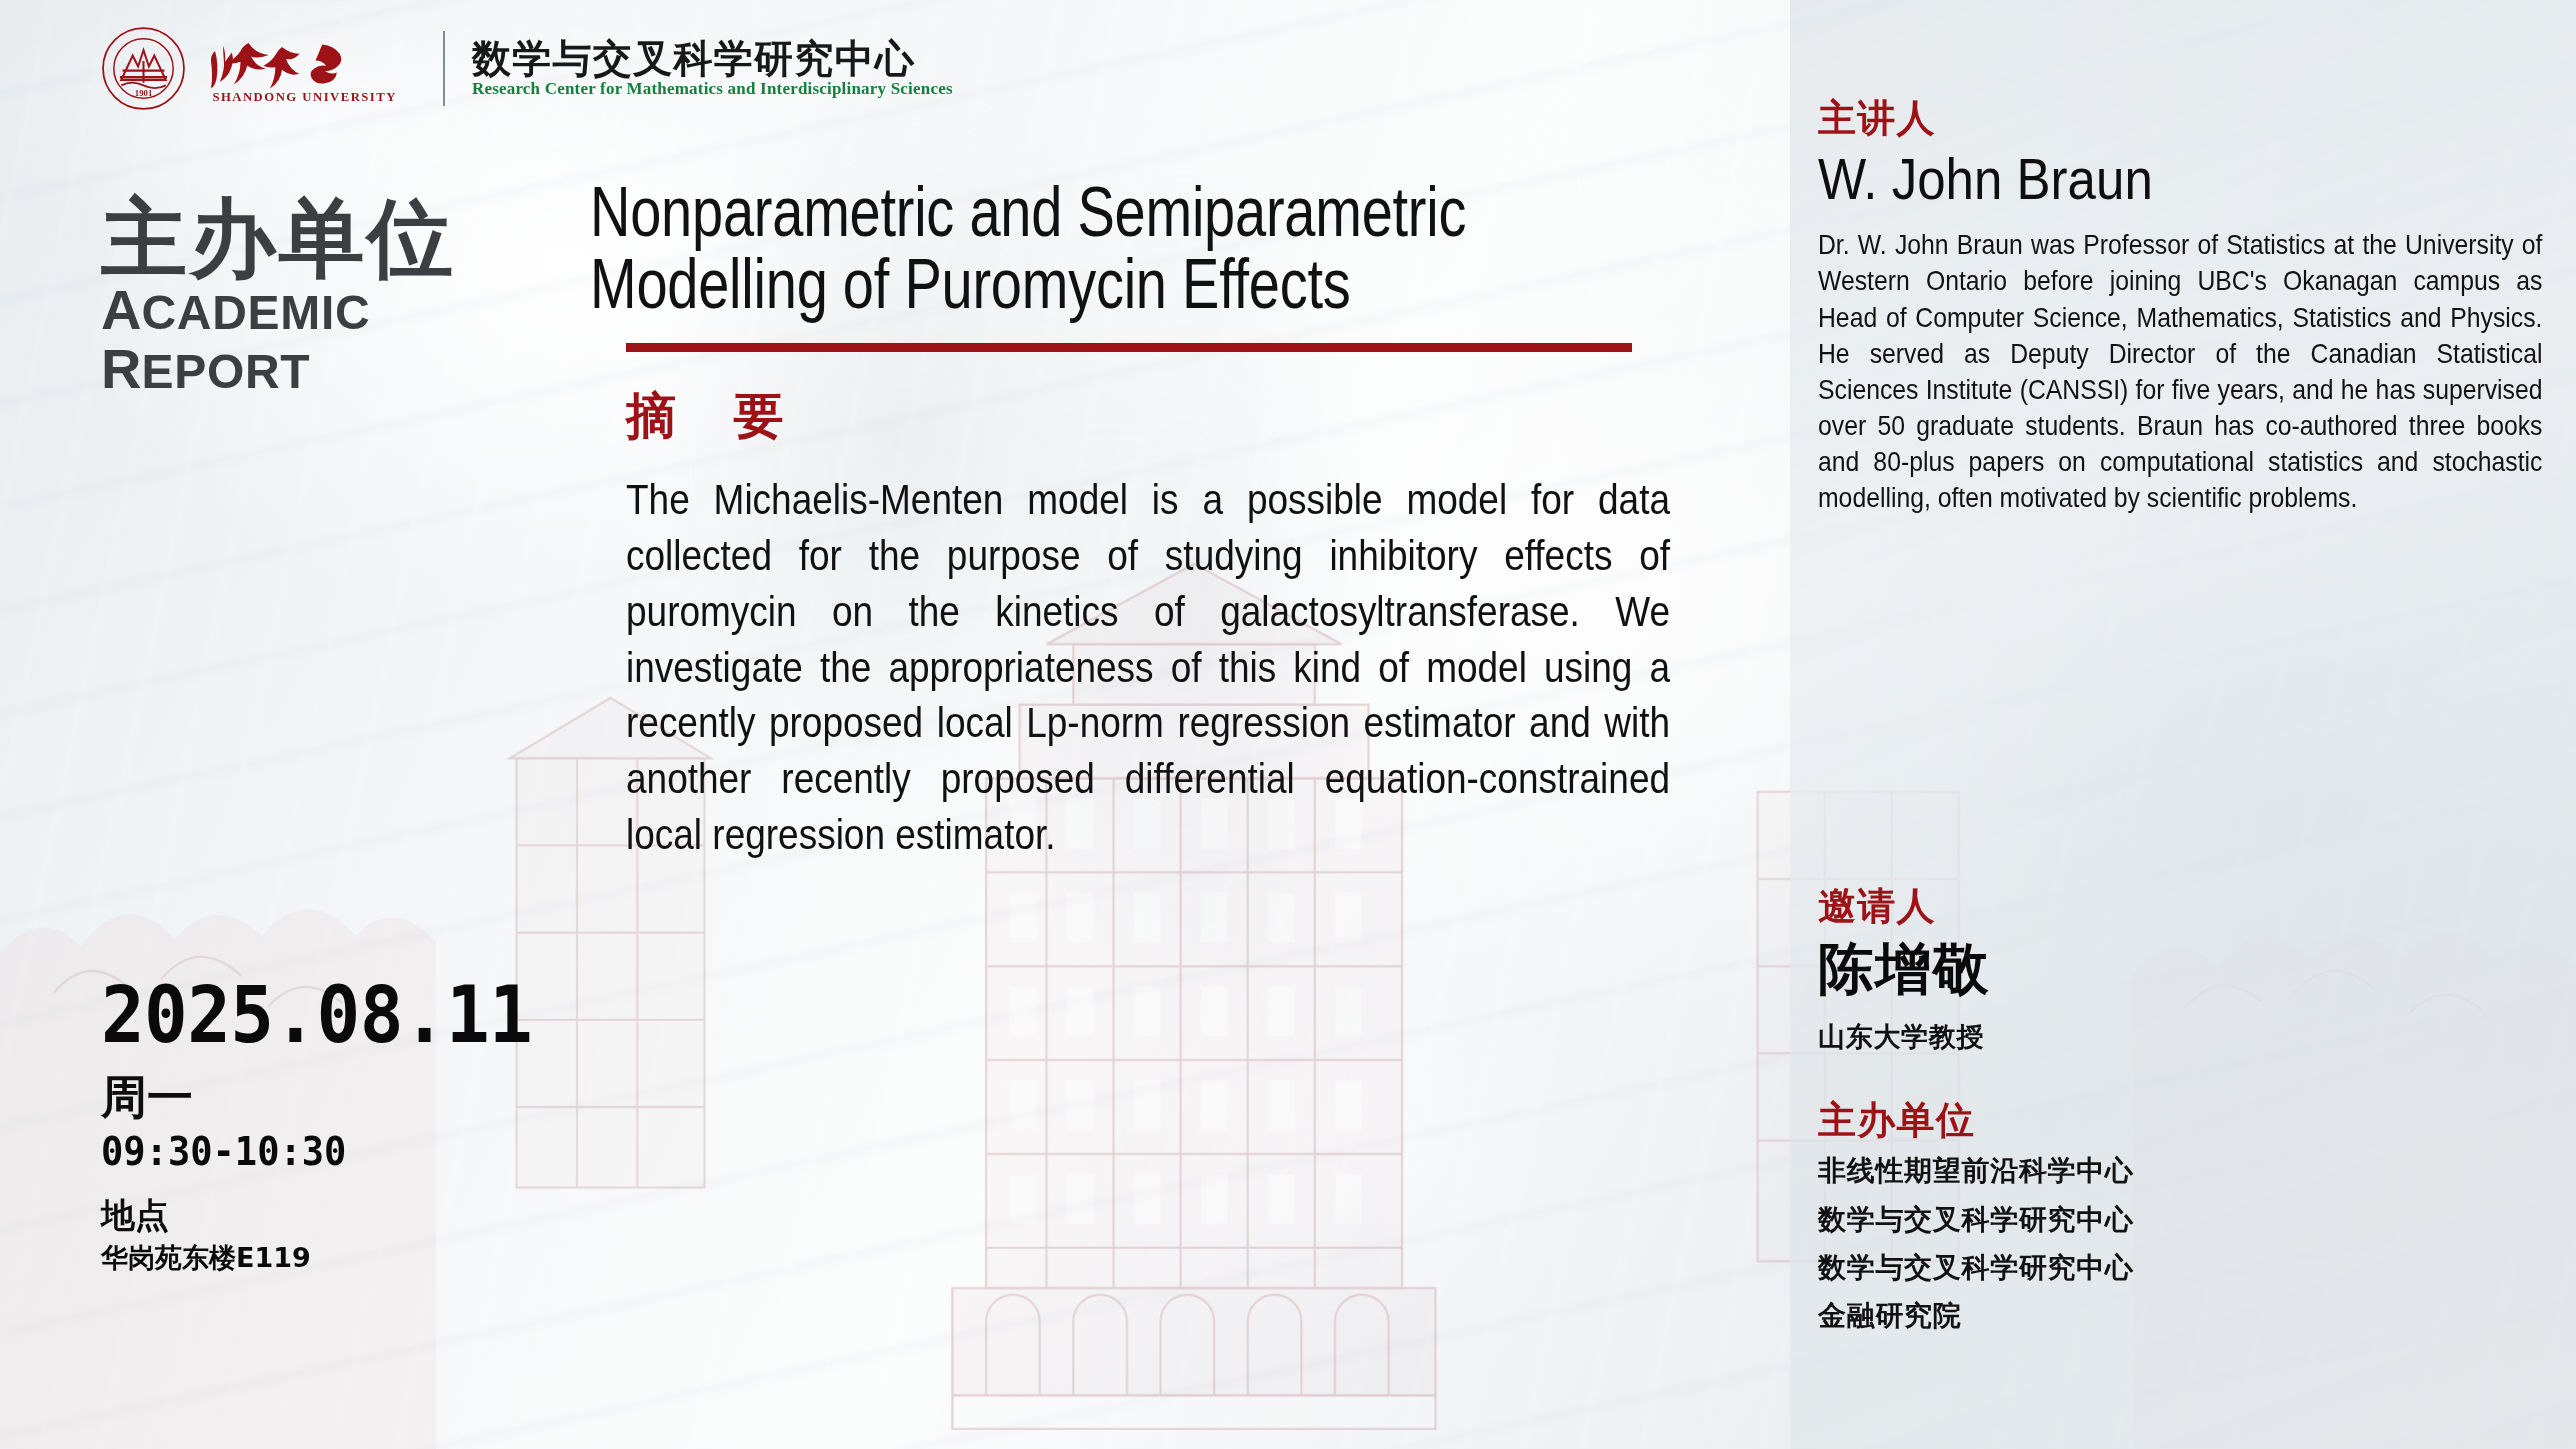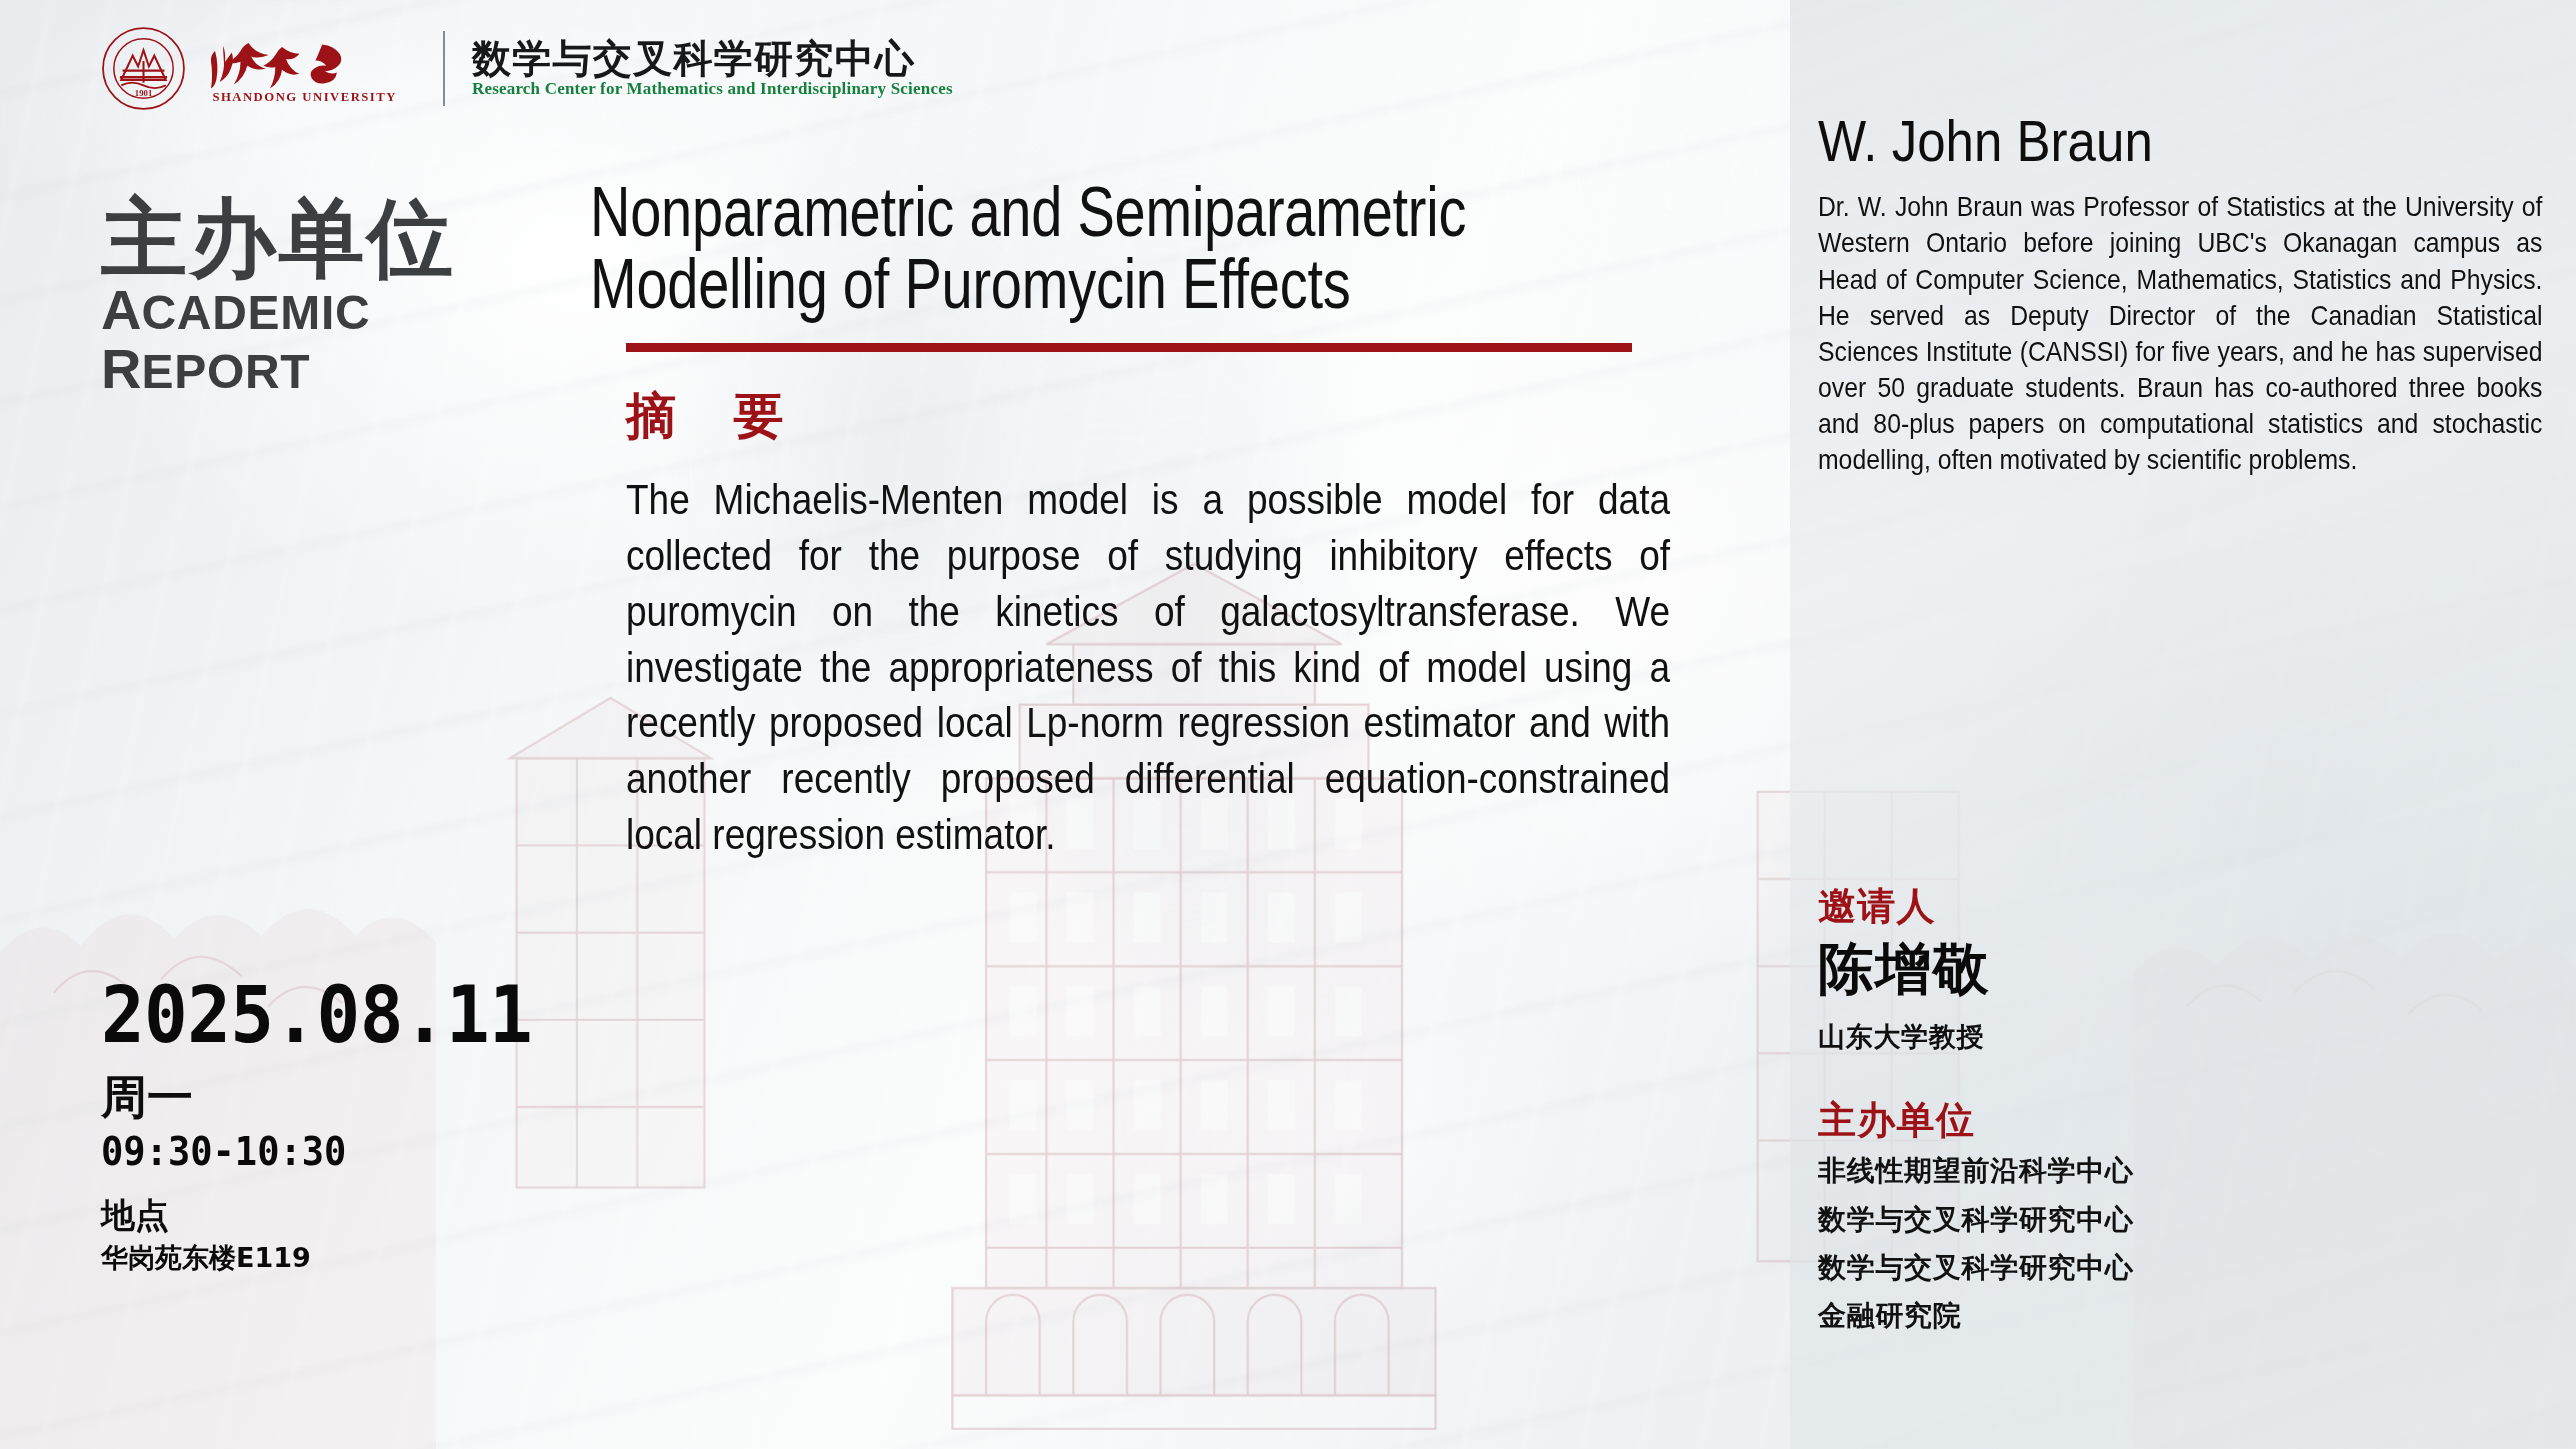--- a/index.html
+++ b/index.html
@@ -258,20 +258,21 @@
     <div class="title-rule"></div>
 
     <div class="abs-head">摘 要</div>
     <div class="abs-body">
       <p>The Michaelis-Menten model is a possible model for data collected for the purpose of studying inhibitory effects of puromycin on the kinetics of galactosyltransferase. We investigate the appropriateness of this kind of model using a recently proposed local Lp-norm regression estimator and with another recently proposed differential equation-constrained local regression estimator.</p>
     </div>
   </div>
 
   <div class="side">
     <div class="side-inner" style="top:99px;">
+      <div class="s-head">主讲人</div>
       <div class="sp18"></div>
       <div class="s-name-en">W. John Braun</div>
       <div class="sp26"></div>
       <div class="s-bio">
         <p>Dr. W. John Braun was Professor of Statistics at the University of Western Ontario before joining UBC's Okanagan campus as Head of Computer Science, Mathematics, Statistics and Physics. He served as Deputy Director of the Canadian Statistical Sciences Institute (CANSSI) for five years, and he has supervised over 50 graduate students. Braun has co-authored three books and 80-plus papers on computational statistics and stochastic modelling, often motivated by scientific problems.</p>
       </div>
     </div>
 
     <div class="side-inner" style="top:887px;">
       <div class="s-head">邀请人</div>

